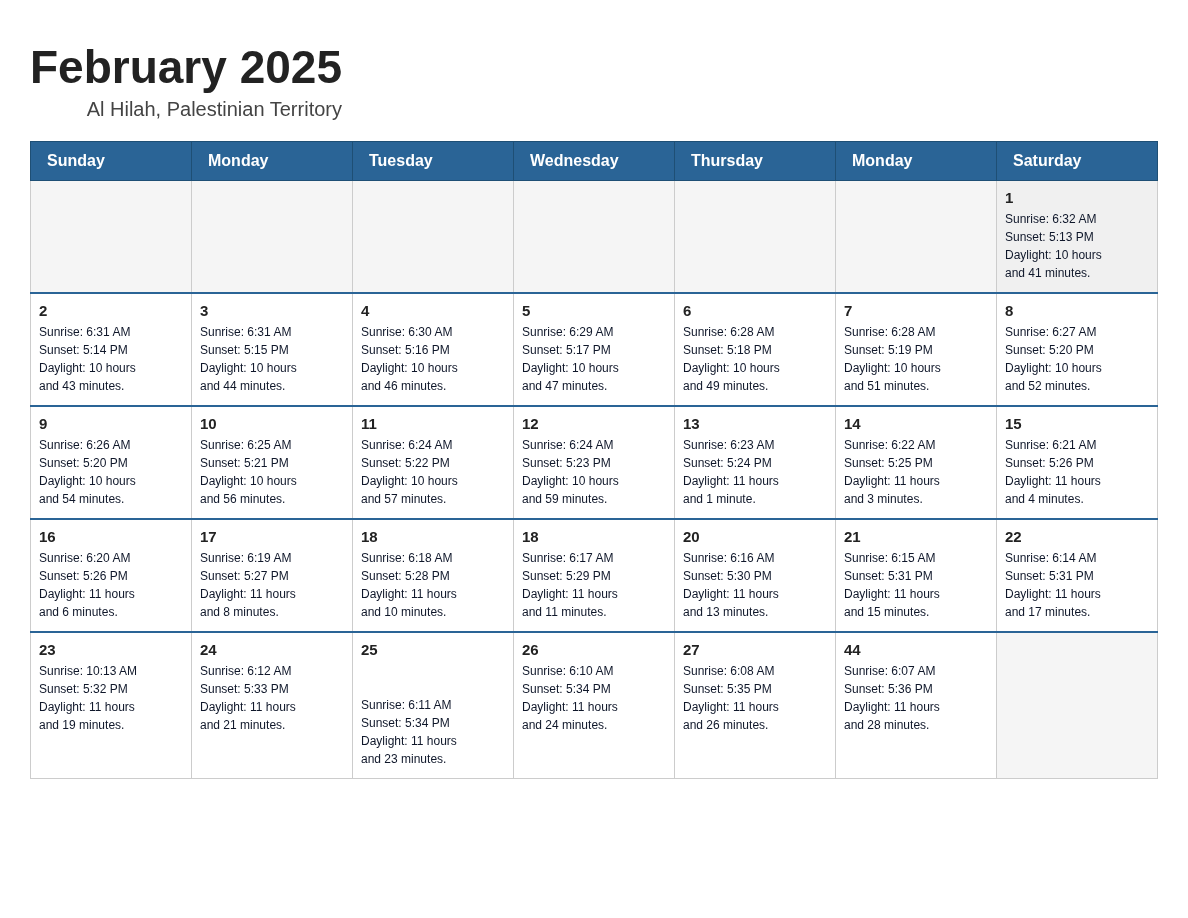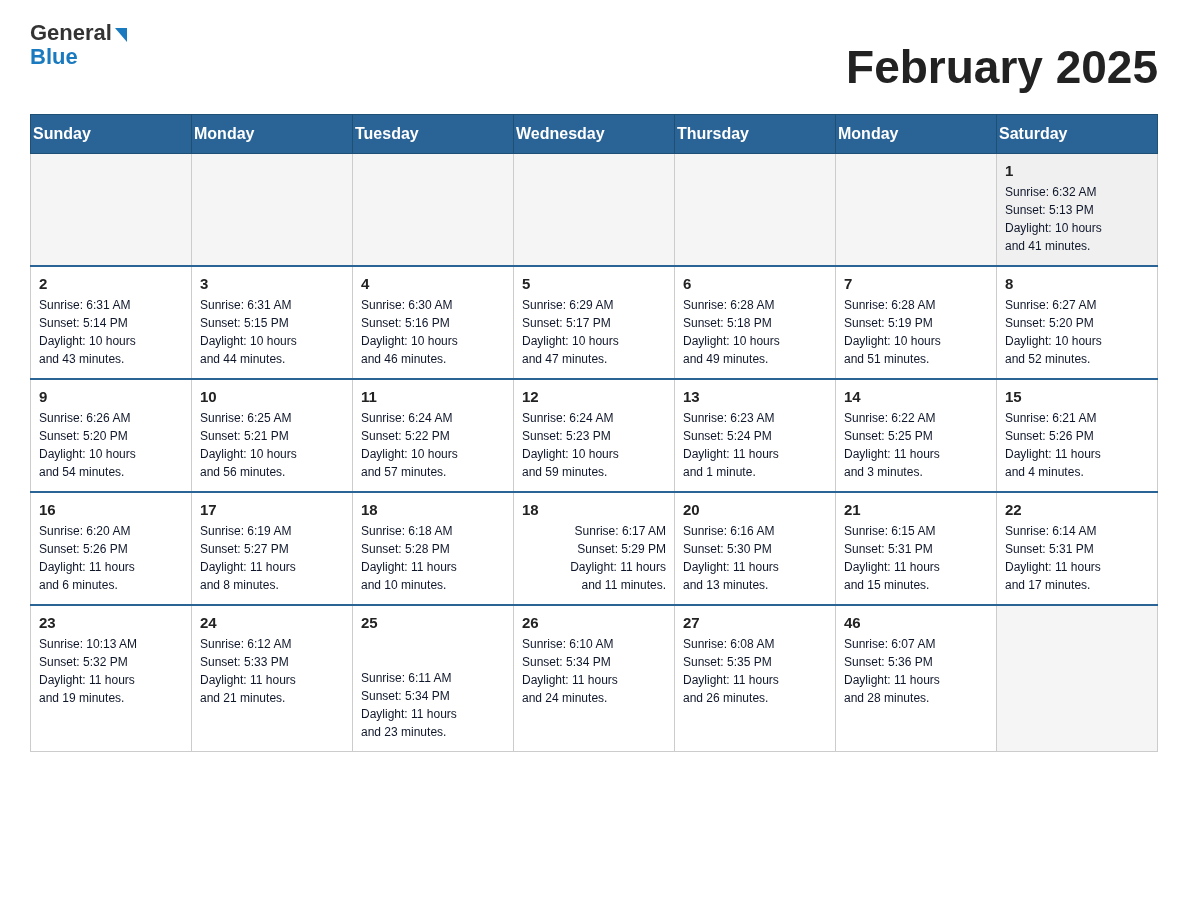--- a/index.html
+++ b/index.html
@@ -62,21 +62,21 @@
     .calendar {
       width: 100%;
       border-collapse: collapse;
       border: 1px solid #ccc;
     }
     .calendar th {
       background: #2a6496;
       color: #fff;
       font-size: 16px;
       font-weight: bold;
-      padding: 10px 2px;
+      padding: 10px 16px;
       text-align: left;
       border: 1px solid #1e4f75;
     }
     .calendar td {
       vertical-align: top;
       padding: 8px 8px 10px 8px;
       border: 1px solid #ccc;
       width: 14.28%;
       min-height: 110px;
       font-size: 12px;
@@ -105,29 +105,23 @@
       border-top: 2px solid #2a6496;
     }
     .calendar tbody tr:first-child td {
       border-top: none;
     }
   </style>
 </head>
 <body>
 
 <div class="header">
-  <div class="logo">
-    <div class="logo-top">
-      <span class="logo-general">General</span>
-      <div class="logo-arrow"></div>
-    </div>
-    <span class="logo-blue">Blue</span>
-  </div>
   <div class="title-section">
     <div class="main-title">February 2025</div>
+    <div class="subtitle">Al Hilah, Palestinian Territory</div>
   </div>
 </div>
 
 <table class="calendar">
   <thead>
     <tr id="weekday-header">
     <th>Sunday</th>
         <th>Monday</th>
         <th>Tuesday</th>
         <th>Wednesday</th>
@@ -271,21 +265,21 @@
         </td>
         <td>
           <span class="day-number">18</span>
           <div class="day-info" style="white-space: pre-line;">Sunrise: 6:18 AM
 Sunset: 5:28 PM
 Daylight: 11 hours
 and 10 minutes.</div>
         </td>
         <td>
           <span class="day-number">18</span>
-          <div class="day-info" style="white-space: pre-line; text-align: right;">Sunrise: 6:17 AM
+          <div class="day-info" style="white-space: pre-line;">Sunrise: 6:17 AM
 Sunset: 5:29 PM
 Daylight: 11 hours
 and 11 minutes.</div>
         </td>
         <td>
           <span class="day-number">20</span>
           <div class="day-info" style="white-space: pre-line;">Sunrise: 6:16 AM
 Sunset: 5:30 PM
 Daylight: 11 hours
 and 13 minutes.</div>
@@ -335,21 +329,21 @@
 and 24 minutes.</div>
         </td>
         <td>
           <span class="day-number">27</span>
           <div class="day-info" style="white-space: pre-line;">Sunrise: 6:08 AM
 Sunset: 5:35 PM
 Daylight: 11 hours
 and 26 minutes.</div>
         </td>
         <td>
-          <span class="day-number">46</span>
+          <span class="day-number">44</span>
           <div class="day-info" style="white-space: pre-line;">Sunrise: 6:07 AM
 Sunset: 5:36 PM
 Daylight: 11 hours
 and 28 minutes.</div>
         </td>
         <td class="empty-cell" style="background: rgb(245, 245, 245);"></td>
       </tr>
     </tbody>
 </table>
 

